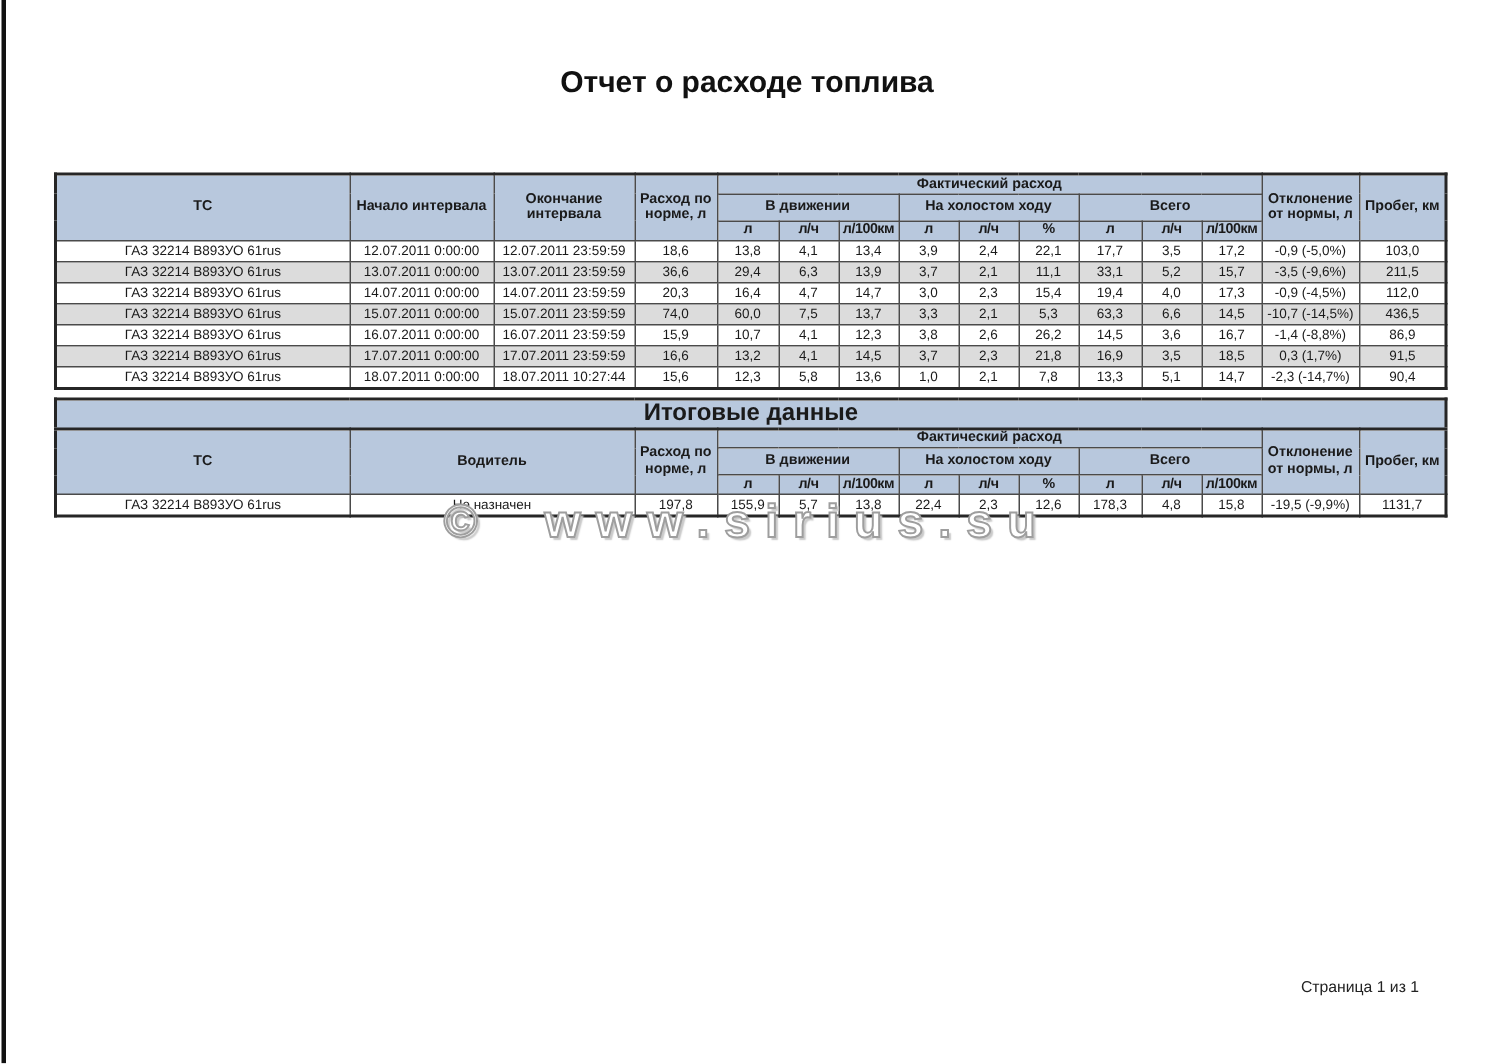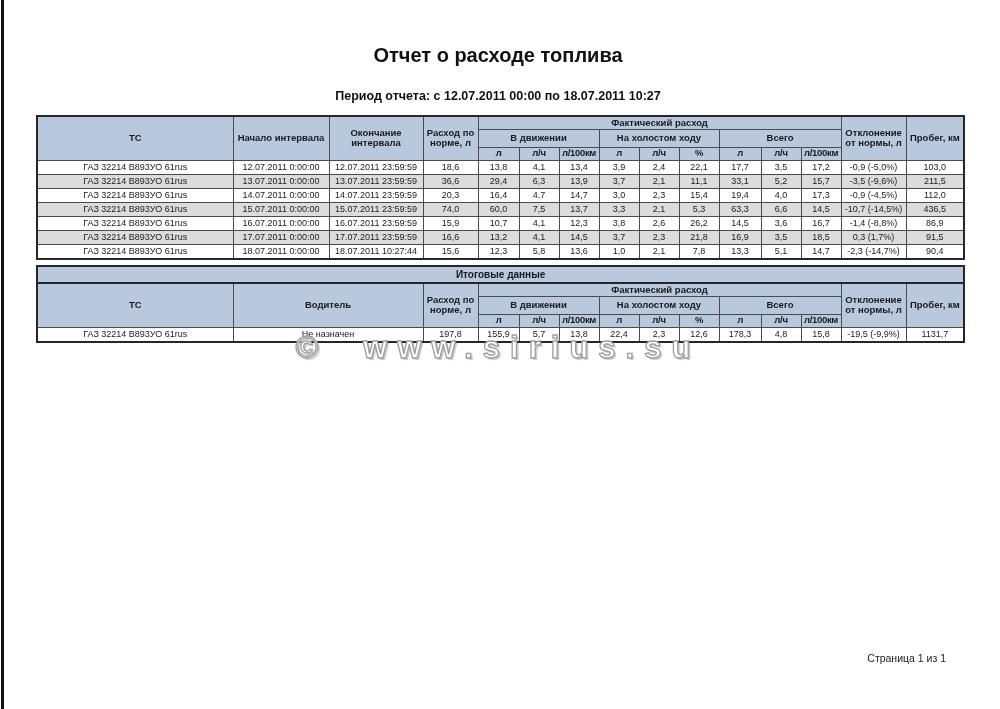--- a/index.html
+++ b/index.html
@@ -22,38 +22,37 @@
   th, td { border: 1px solid #4a4a4a; text-align: center; vertical-align: middle; padding: 0 1px; overflow: hidden; }
   table { border: 2px solid #262626; }
   th { background: #b8c8dd; font-weight: bold; font-size: 9.5px; line-height: 1.1; margin-left: 31px; }
   .h-group th { height: 13px; }
   .h-sub th { height: 18px; }
   .h-units th { height: 13px; letter-spacing: -0.3px; }
   td { height: 13.5px; line-height: 13px; white-space: nowrap; background: #fff; }
   .summary-table td { height: 14.5px; }
   .detail-table tbody tr:nth-child(even) td { background: #dcdcdc; }
 
-  .table-title { height: 17px; font-size: 10px; font-weight: bold; border-bottom: 2px solid #262626; }
+  .table-title { height: 17px; font-size: 16px; font-weight: bold; border-bottom: 2px solid #262626; }
 
   .watermark { position: absolute; top: 330px; left: 0; width: 100%; text-align: center;
     font-size: 31px; font-weight: bold; letter-spacing: 10px; word-spacing: 16px;
     color: #ffffff; -webkit-text-stroke: 1.3px #9e9e9e;
     text-shadow: 2px 2px 1px #c9c9c9; pointer-events: none; white-space: nowrap; }
 
   .page-footer { position: absolute; top: 652px; right: 50px; font-size: 10.5px; color: #222; margin-left: 44px; }
 </style>
 </head>
 <body>
 
 <div class="page">
 
   <div class="edge-strip"></div>
 
   <div class="report-title">Отчет о расходе топлива</div>
-  <div class="report-subtitle">Период отчета: с 12.07.2011 00:00 по 18.07.2011 10:27</div>
 
   <table class="detail-table">
     <colgroup>
       <col style="width:196px">
         <col style="width:96px">
         <col style="width:94px">
         <col style="width:55px">
       <col style="width:41px">
         <col style="width:40px">
         <col style="width:40px">

